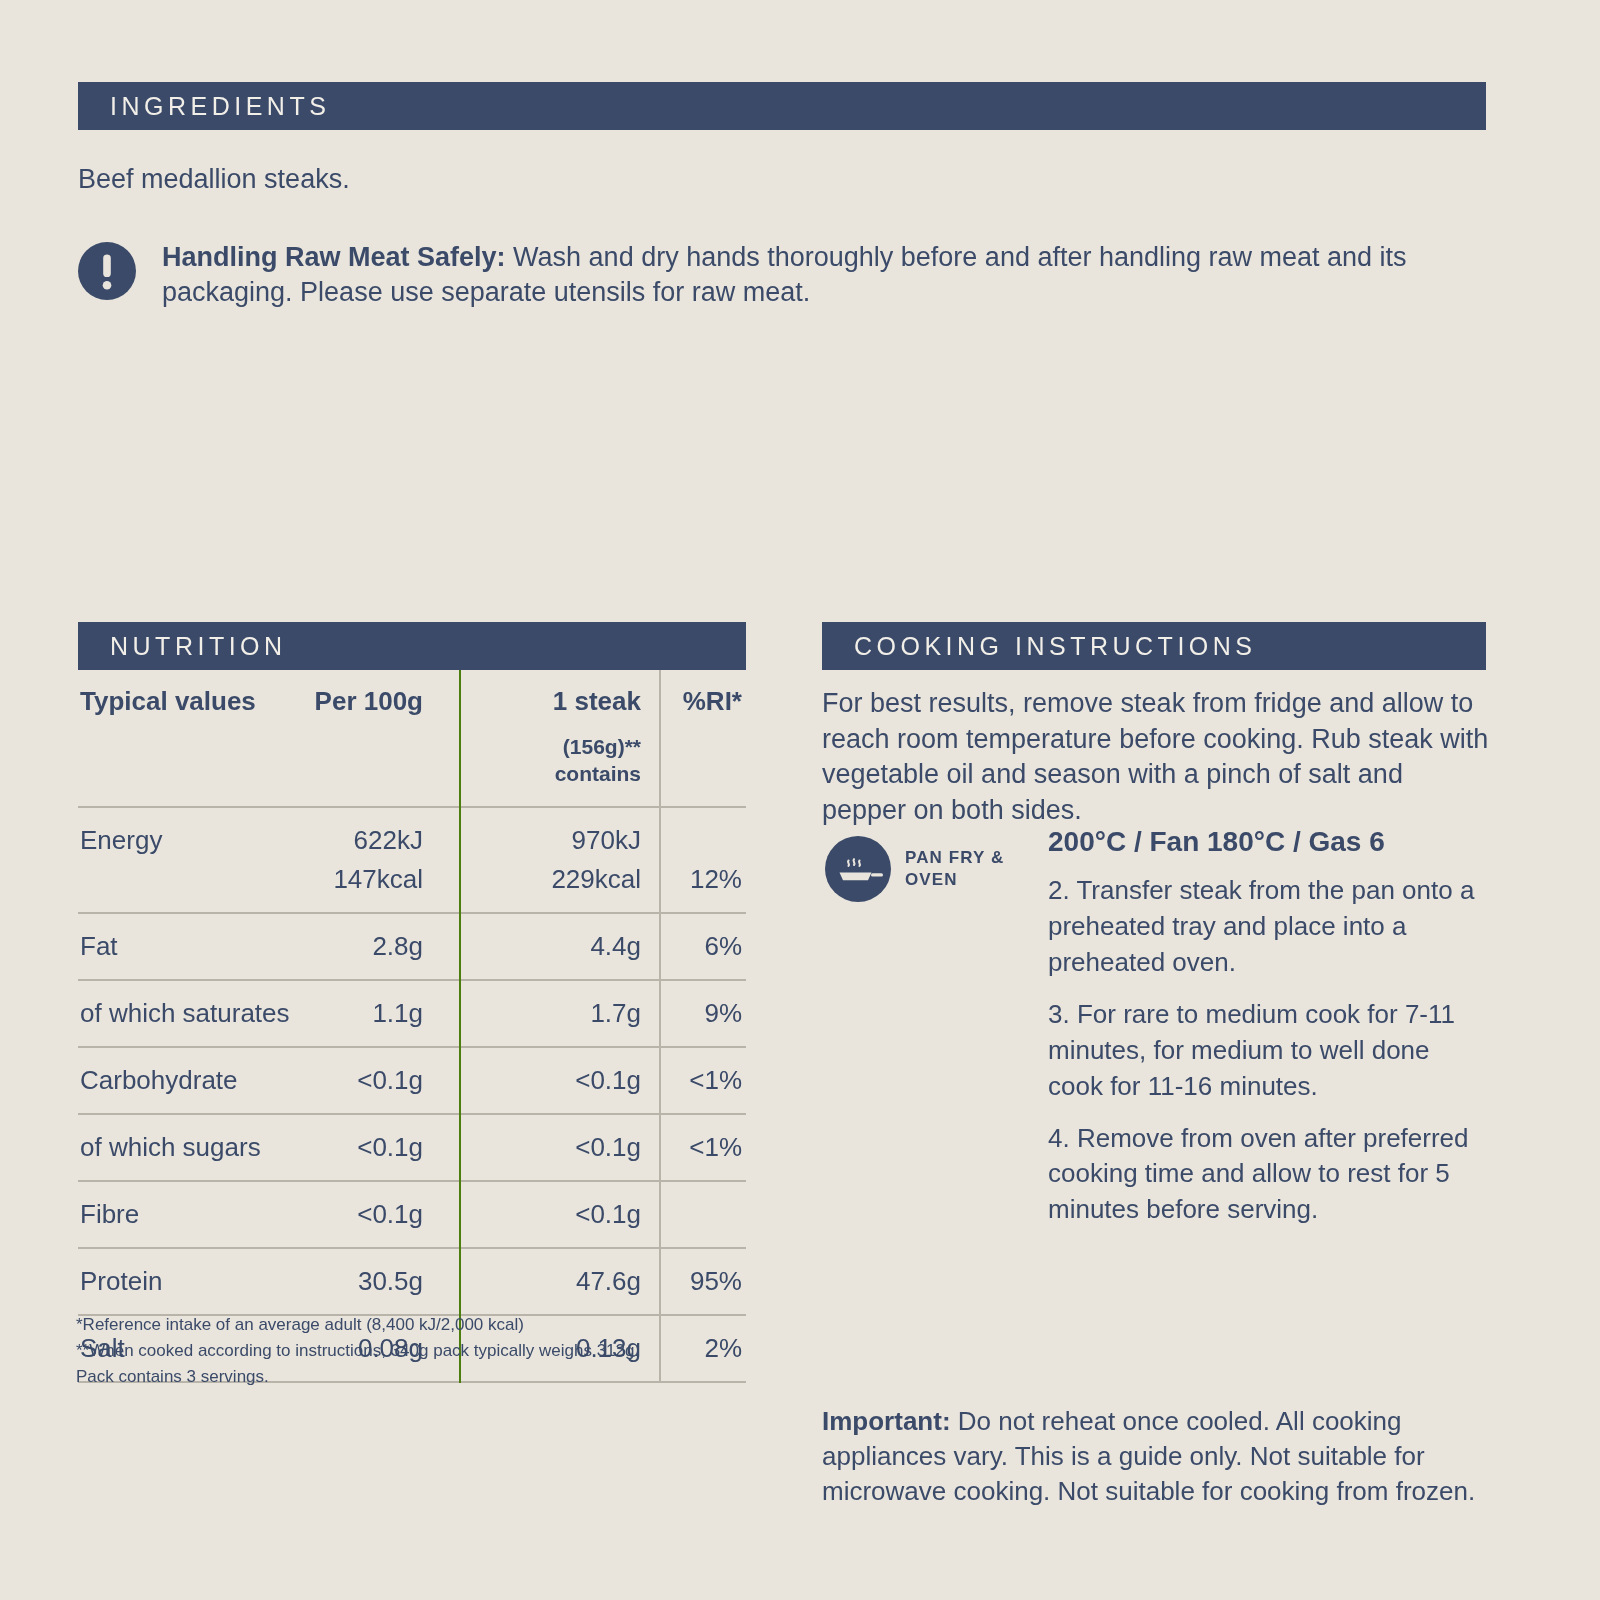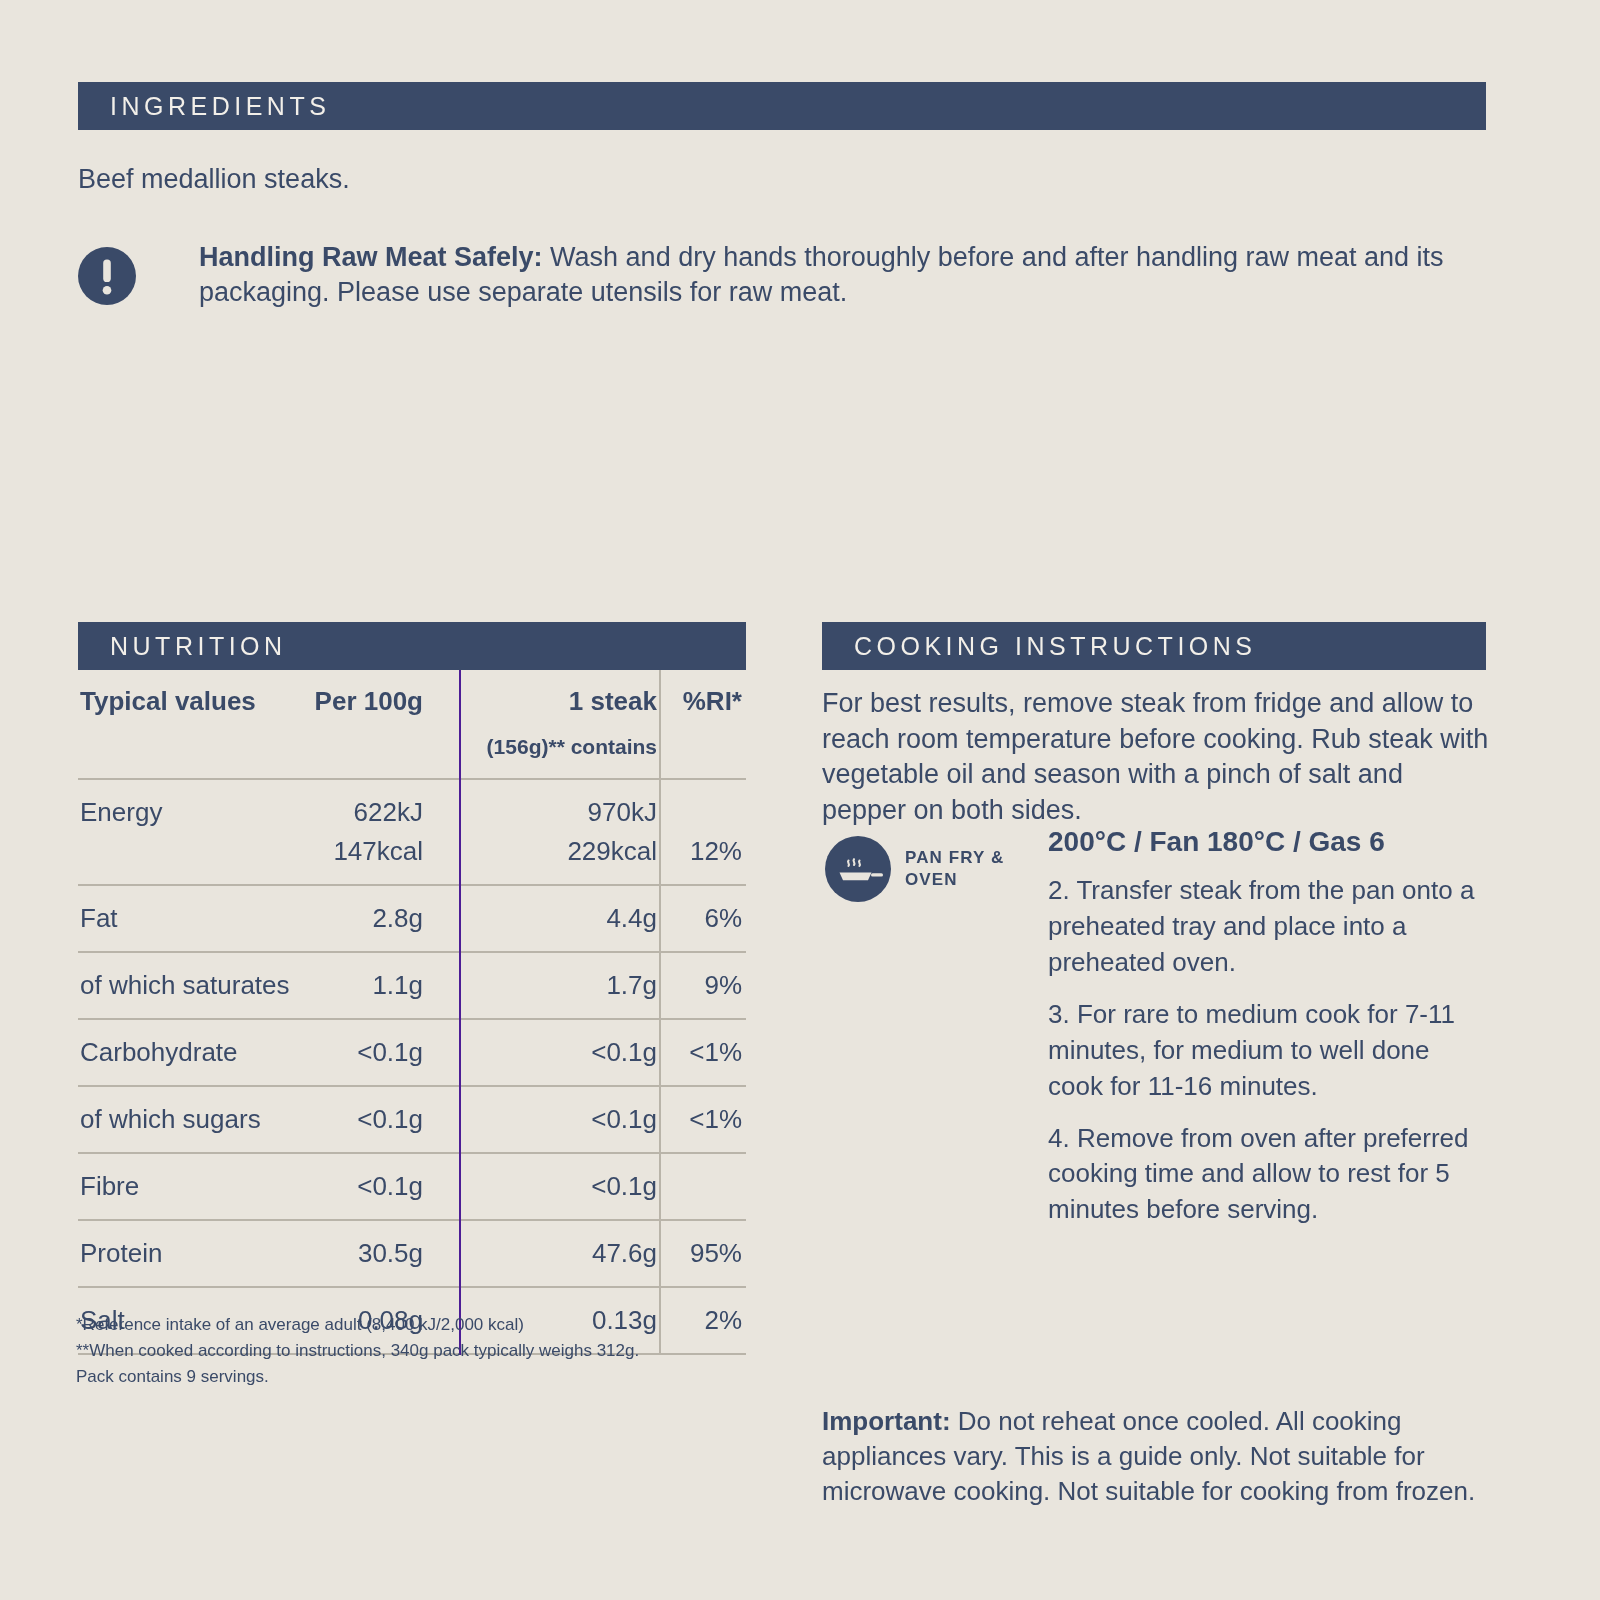--- a/index.html
+++ b/index.html
@@ -53,22 +53,21 @@
     line-height: 1.28;
     color: #3a4a68;
   }
 
   #raw-meat-warning {
     position: absolute;
     left: 78px;
     top: 238px;
     width: 1400px;
     display: flex;
-    align-items: center;
-    gap: 37px;
+    align-items: flex-start;
   }
   #raw-meat-warning .warn-icon {
     flex: 0 0 auto;
     width: 58px;
     height: 58px;
     margin-top: 4px;
     margin-right: 26px;
   }
   #raw-meat-warning .warn-body {
     font-size: 27px;
@@ -90,21 +89,21 @@
   }
   #nutrition-table td, #nutrition-table th {
     padding: 0;
     vertical-align: top;
     font-weight: 400;
     text-align: right;
     box-sizing: border-box;
   }
   #nutrition-table .c-label { text-align: left; width: 232px; padding-left: 2px; }
   #nutrition-table .c-100g  { width: 150px; padding-right: 36px; }
-  #nutrition-table .c-steak { width: 200px; padding-right: 2px; padding-left: 16px; border-left: 2px solid #4c1d95; }
+  #nutrition-table .c-steak { width: 200px; padding-right: 18px; padding-left: 16px; border-left: 2px solid #4d7c0f; }
   #nutrition-table .c-ri    { width: 86px;  padding-right: 4px; padding-left: 14px; border-left: 2px solid #b9b4a9; }
 
   #nutrition-table thead th {
     font-weight: 700;
     font-size: 26px;
     line-height: 1.16;
     padding-top: 16px;
     padding-bottom: 18px;
   }
   #nutrition-table thead .sub {
@@ -293,21 +292,21 @@
         <td class="c-100g">0.08g</td>
         <td class="c-steak">0.13g</td>
         <td class="c-ri">2%</td>
       </tr>
     </tbody>
   </table>
 
   <div id="nutrition-footnotes">
     <div>*Reference intake of an average adult (8,400 kJ/2,000 kcal)</div>
     <div>**When cooked according to instructions, 340g pack typically weighs 312g.</div>
-    <div>Pack contains 9 servings.</div>
+    <div>Pack contains 3 servings.</div>
   </div>
 
   <div class="section-bar" id="cooking-bar">
     <span class="bar-title">COOKING INSTRUCTIONS</span>
   </div>
 
   <div id="cooking-intro">For best results, remove steak from fridge and allow to reach room temperature before cooking. Rub steak with vegetable oil and season with a pinch of salt and pepper on both sides.</div>
 
   <div id="cook-method-icon">
     <span class="method-circle">

